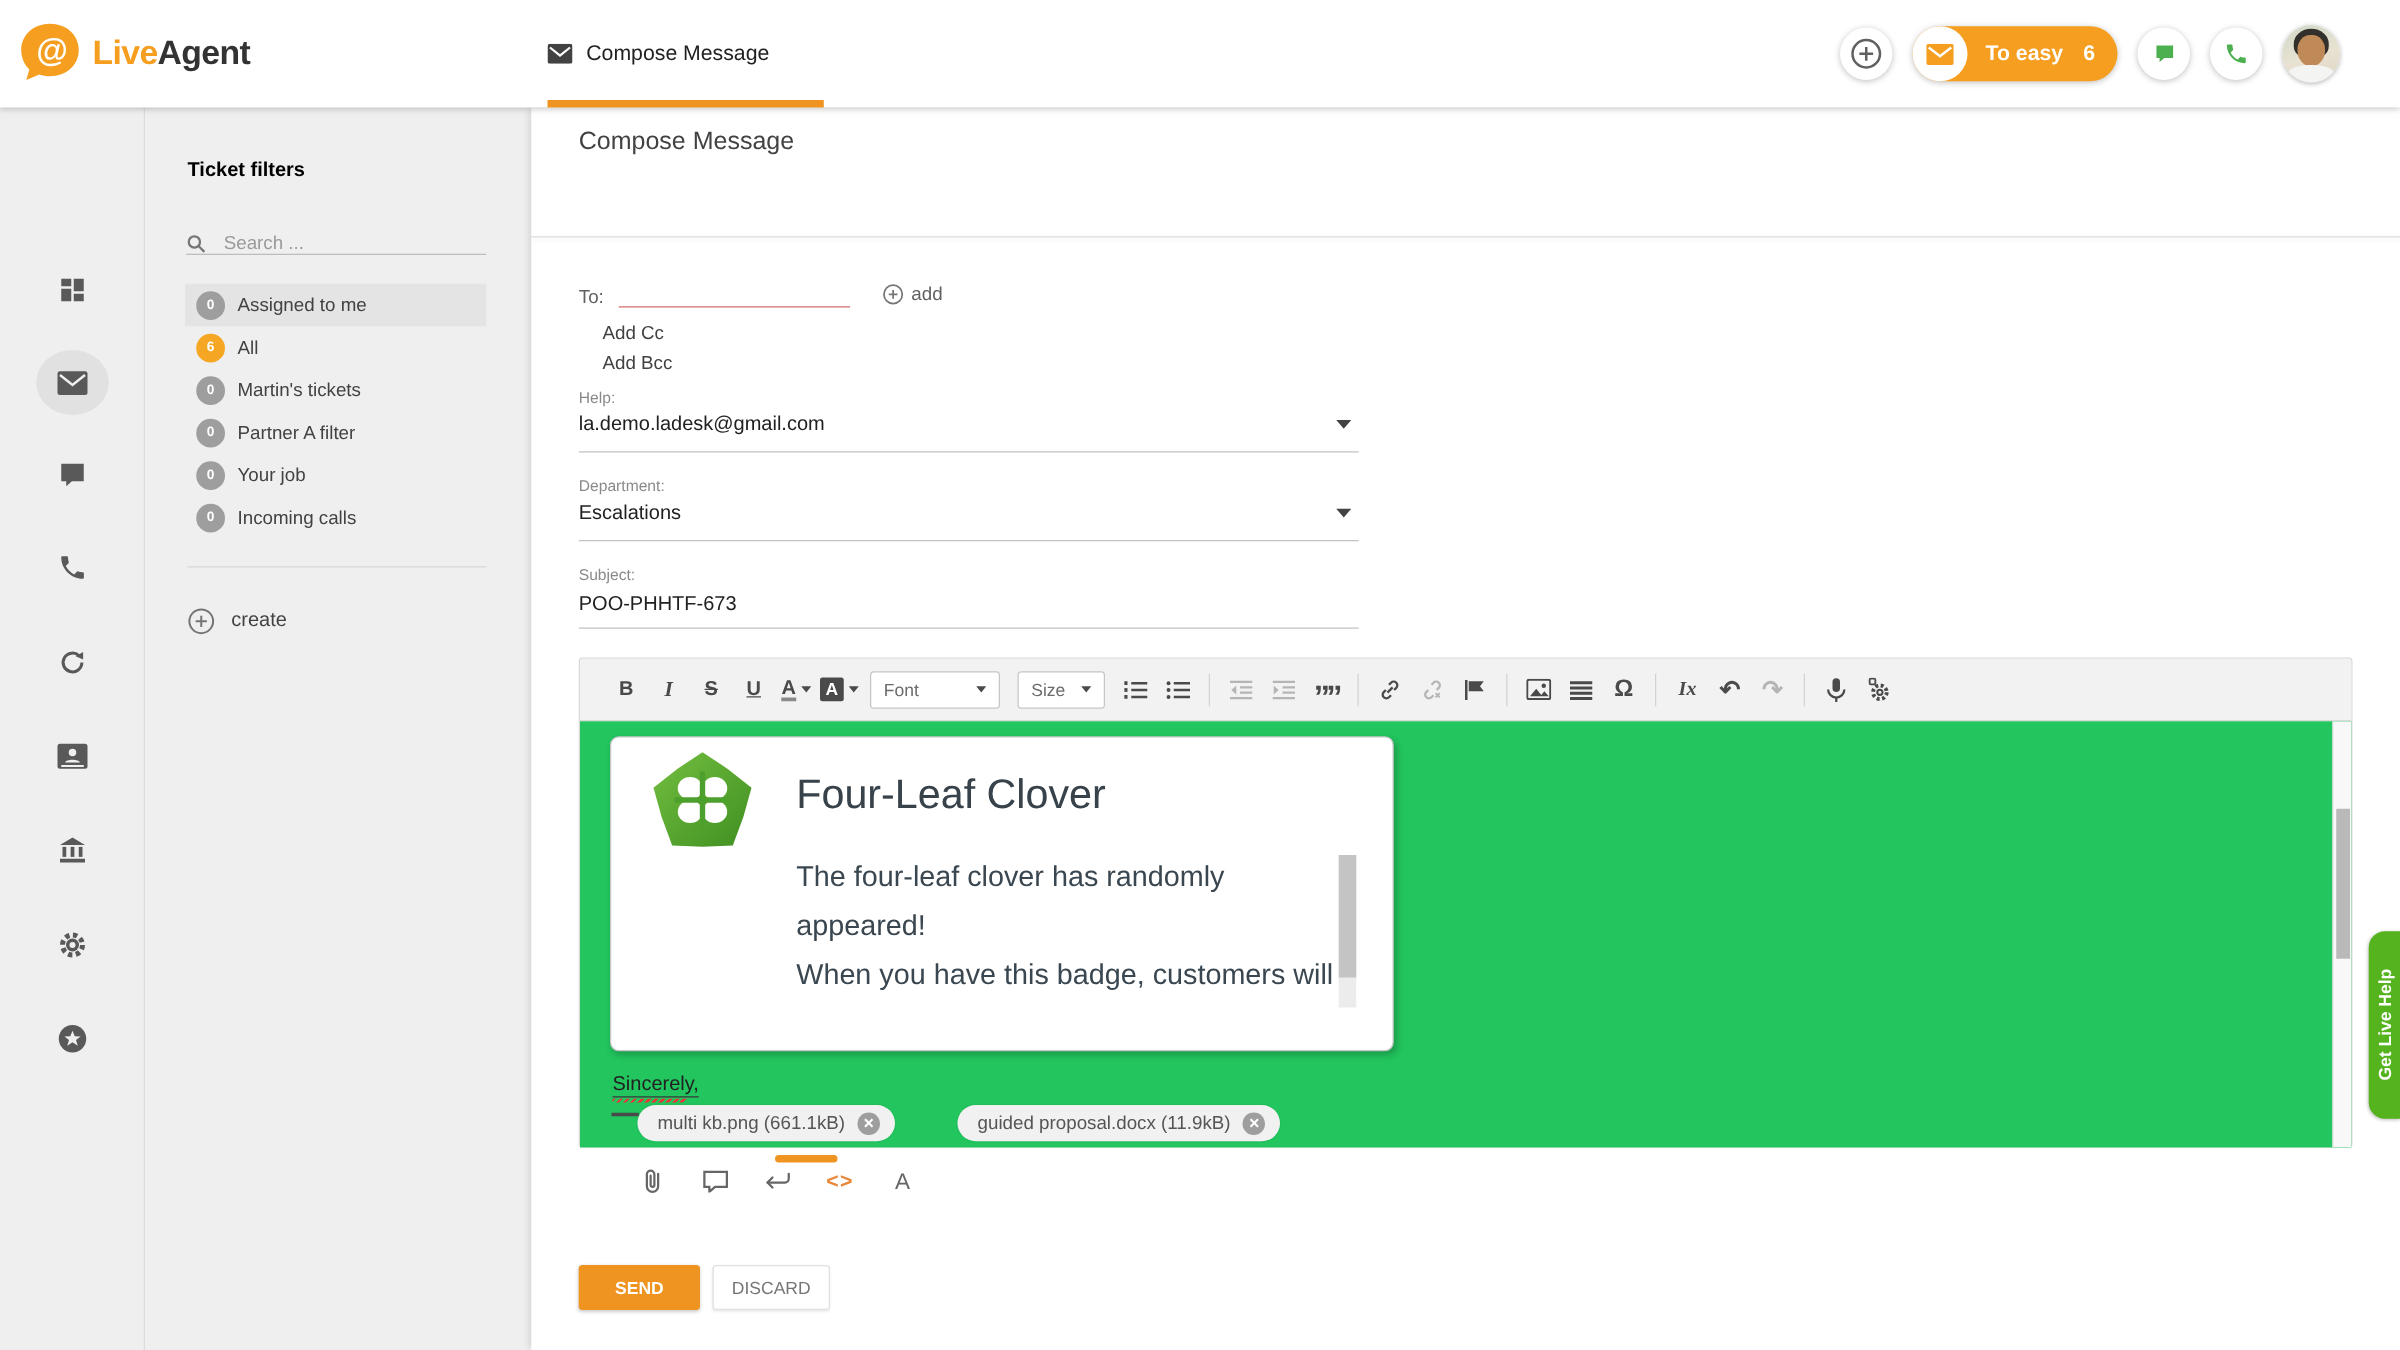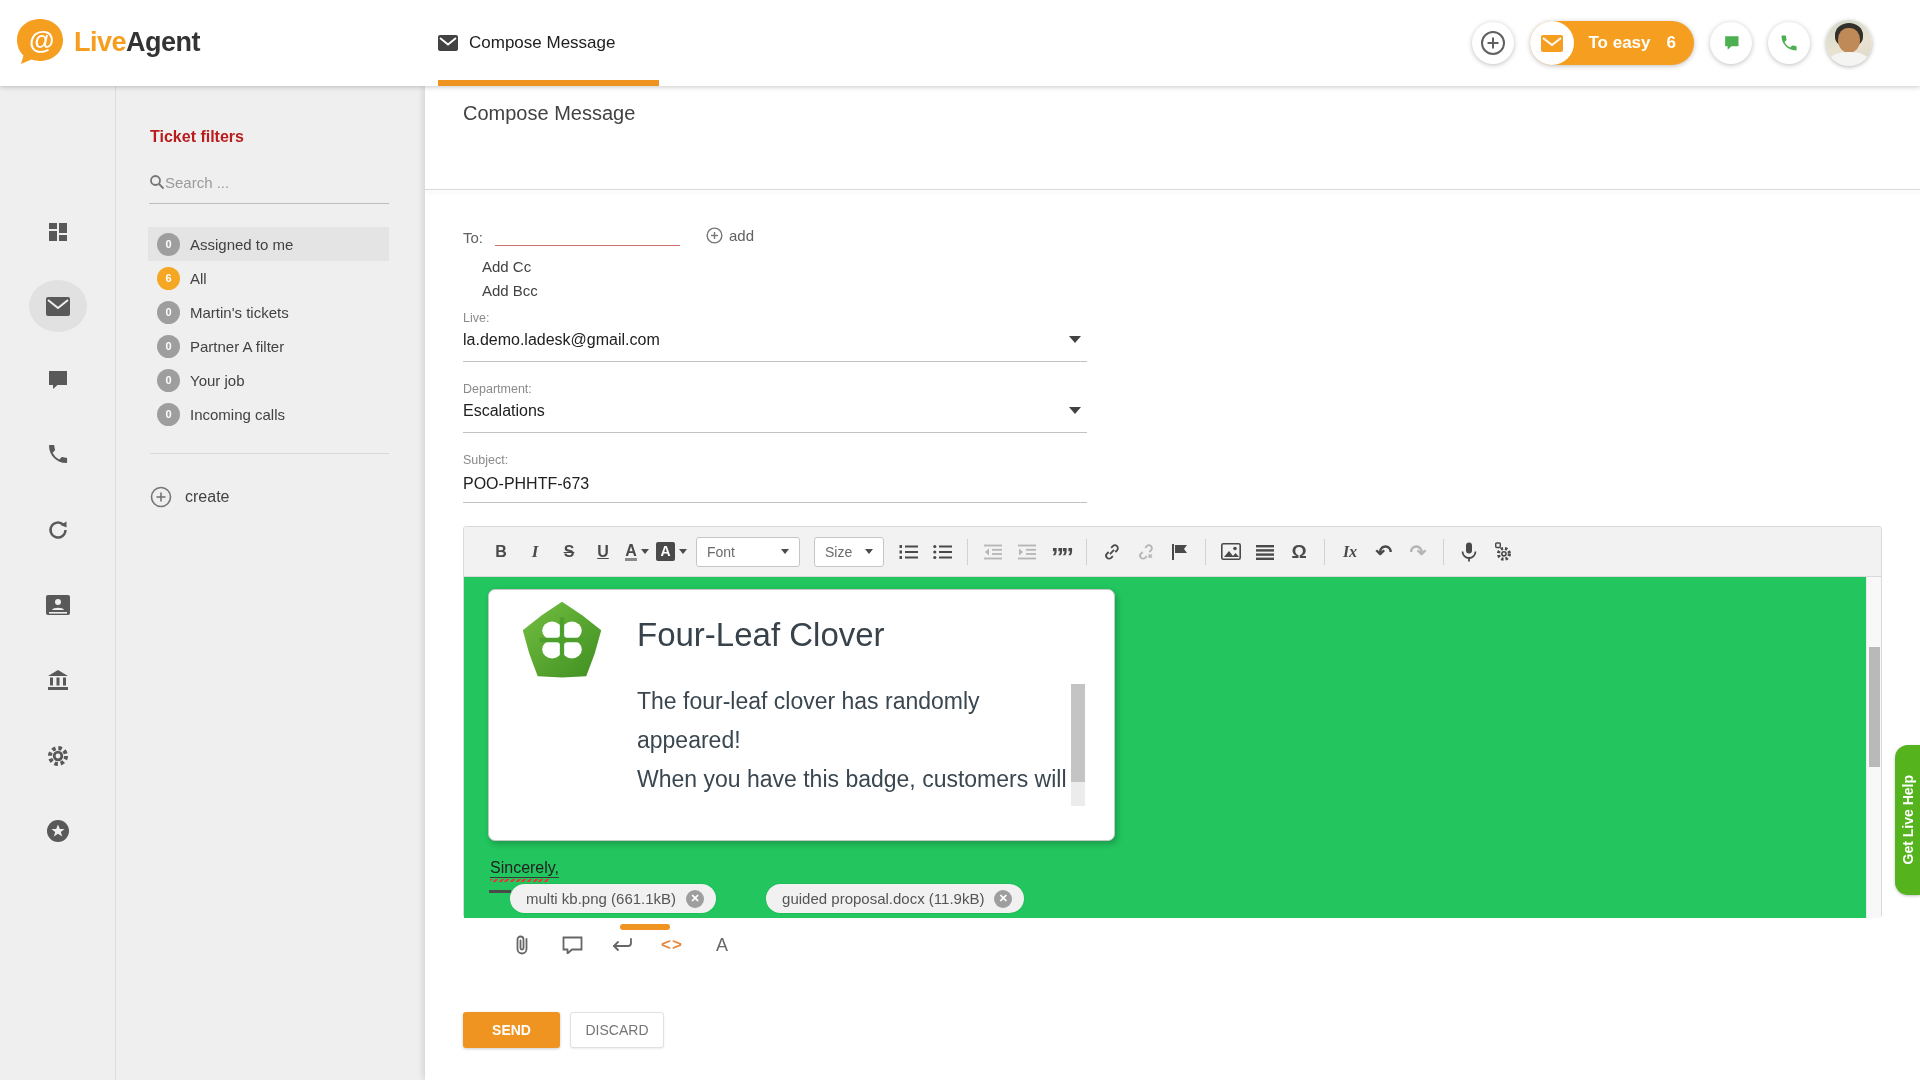--- a/index.html
+++ b/index.html
@@ -40,23 +40,23 @@
   .rail{position:absolute;left:0;top:86px;width:116px;height:994px;background:#efefef;
     border-right:1px solid #dcdcdc;}
   .rail-item{position:absolute;left:58px;width:0;height:0;}
   .rail-icon{position:absolute;left:-14px;top:-14px;width:28px;height:28px;color:#595959;
     display:flex;align-items:center;justify-content:center;}
   .rail-active{position:absolute;left:-29px;top:-26px;width:58px;height:52px;background:#e1e1e1;
     border-radius:50%;}
 
   
   .filters{position:absolute;left:117px;top:86px;width:308px;height:994px;background:#efefef;}
-  .filters-title{position:absolute;left:33px;top:42px;font-size:16px;font-weight:700;color:#b91c1c;}
+  .filters-title{position:absolute;left:33px;top:42px;font-size:16px;font-weight:700;color:#000000;}
   .search-row{position:absolute;left:32px;top:88px;width:240px;height:30px;
-    border-bottom:1px solid #bdbdbd;display:flex;align-items:flex-start;}
+    border-bottom:1px solid #bdbdbd;display:flex;align-items:flex-end;gap:14px;}
   .search-input{border:none;outline:none;background:transparent;font-size:15px;color:#424242;
     width:190px;font-family:"Liberation Sans",sans-serif;}
   .search-input::placeholder{color:#9a9a9a;}
   .filter-list{position:absolute;left:0;top:141px;width:308px;}
   .filter-row{position:relative;height:34px;display:flex;align-items:center;margin-left:31px;
     width:241px;cursor:pointer;}
   .filter-row.active{background:#e4e4e4;}
   .badge{width:23px;height:23px;border-radius:50%;background:#9e9e9e;color:#fff;font-size:11px;
     font-weight:700;display:flex;align-items:center;justify-content:center;margin-left:9px;}
   .badge.orange{background:#f5a623;}
@@ -370,21 +370,21 @@
           <circle cx="11" cy="11" r="9.5"></circle>
           <line x1="11" y1="6.5" x2="11" y2="15.5"></line>
           <line x1="6.5" y1="11" x2="15.5" y2="11"></line>
         </svg>
       <span>add</span>
     </span>
   </div>
   <div class="cc-link" style="top:172px">Add Cc</div>
   <div class="cc-link" style="top:196px">Add Bcc</div>
 
-  <div class="small-label" style="top:225px">Live:</div>
+  <div class="small-label" style="top:225px">Help:</div>
   <div class="field-value" style="top:245px">la.demo.ladesk@gmail.com</div>
   <div class="select-caret" style="top:250px"></div>
   <div class="field-underline" style="top:275px"></div>
 
   <div class="small-label" style="top:296px">Department:</div>
   <div class="field-value" style="top:316px">Escalations</div>
   <div class="select-caret" style="top:321px"></div>
   <div class="field-underline" style="top:346px"></div>
 
   <div class="small-label" style="top:367px">Subject:</div>

